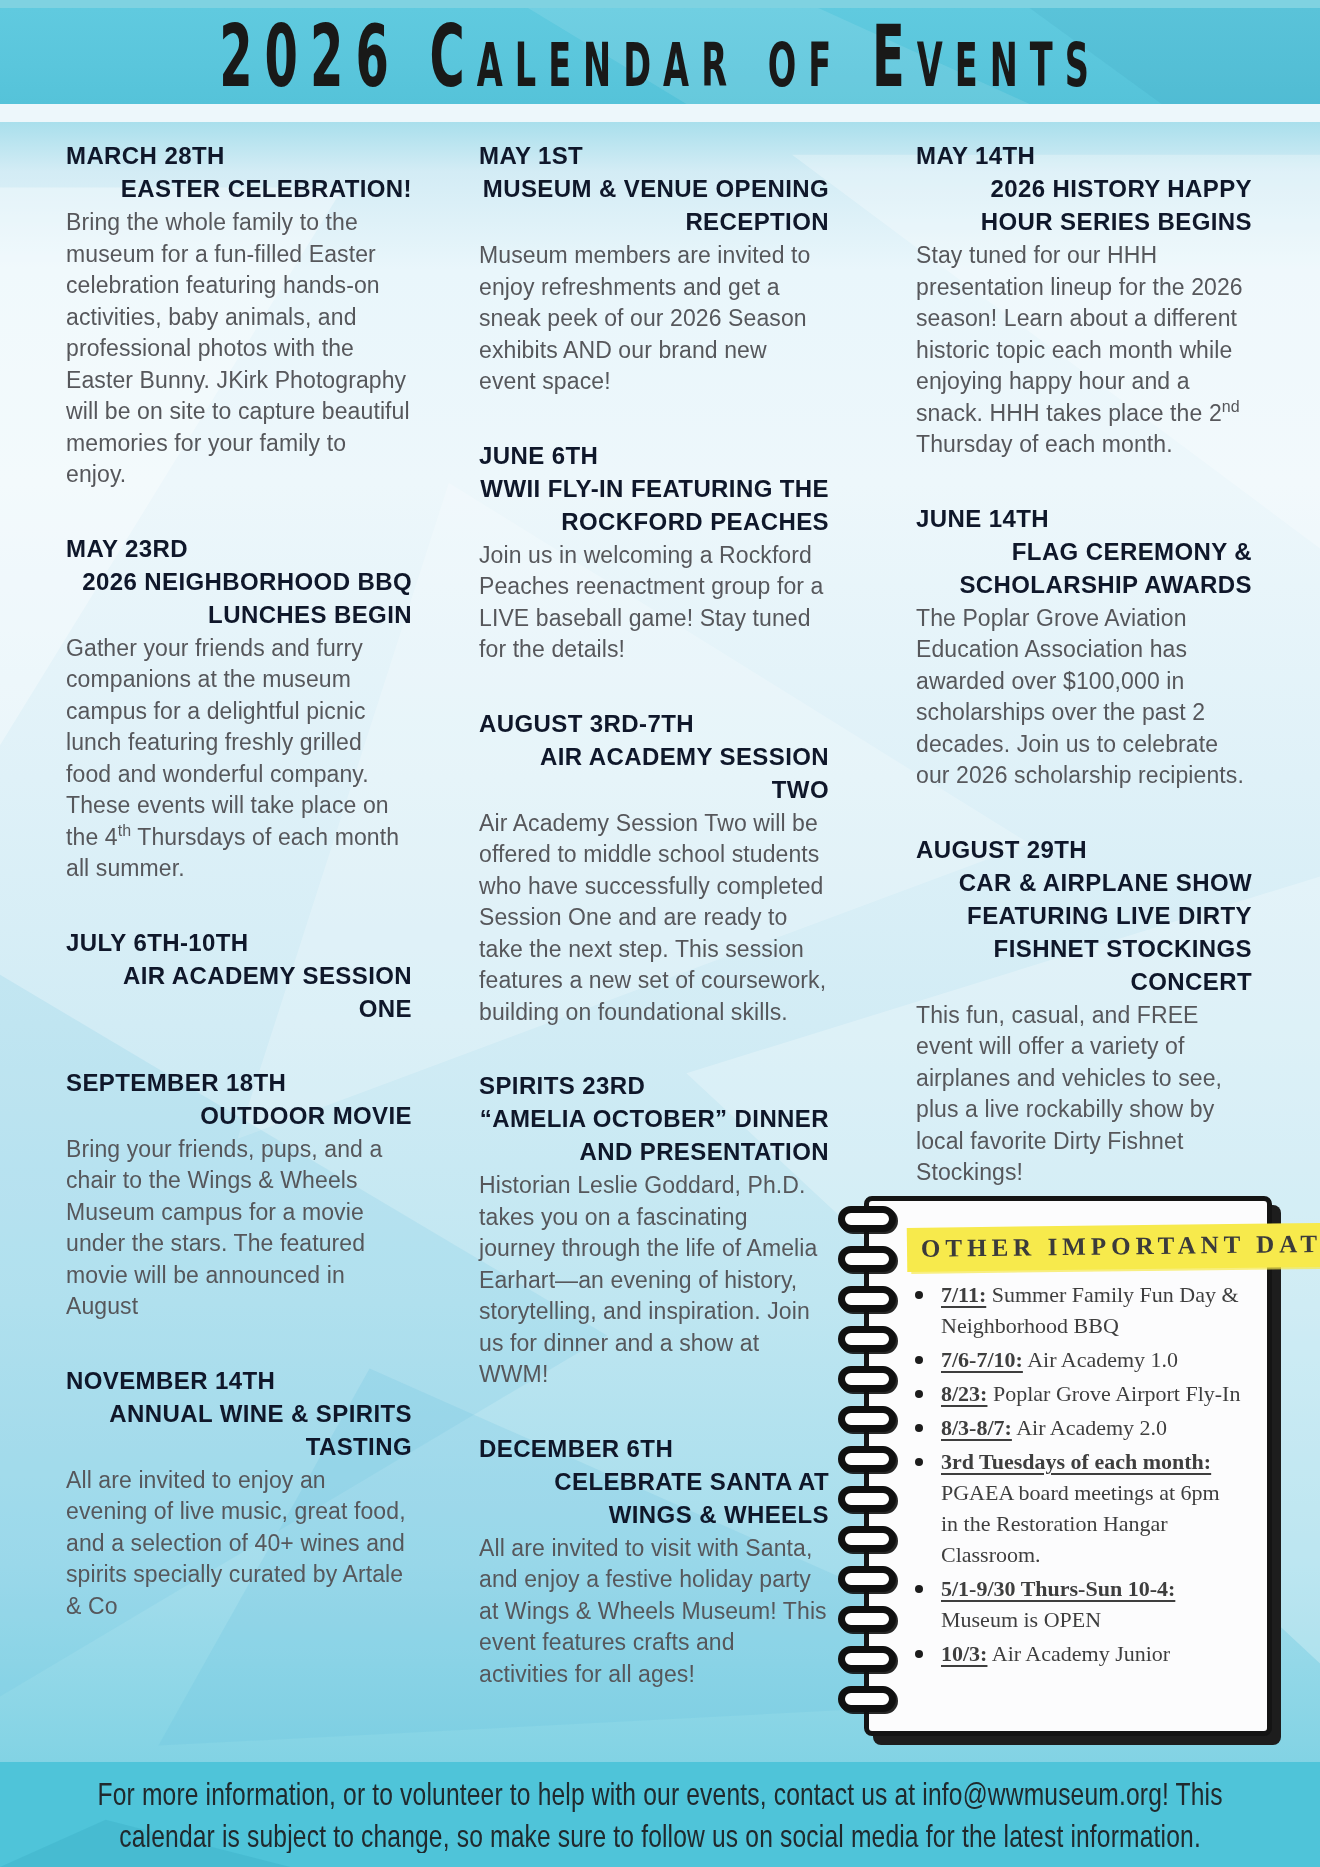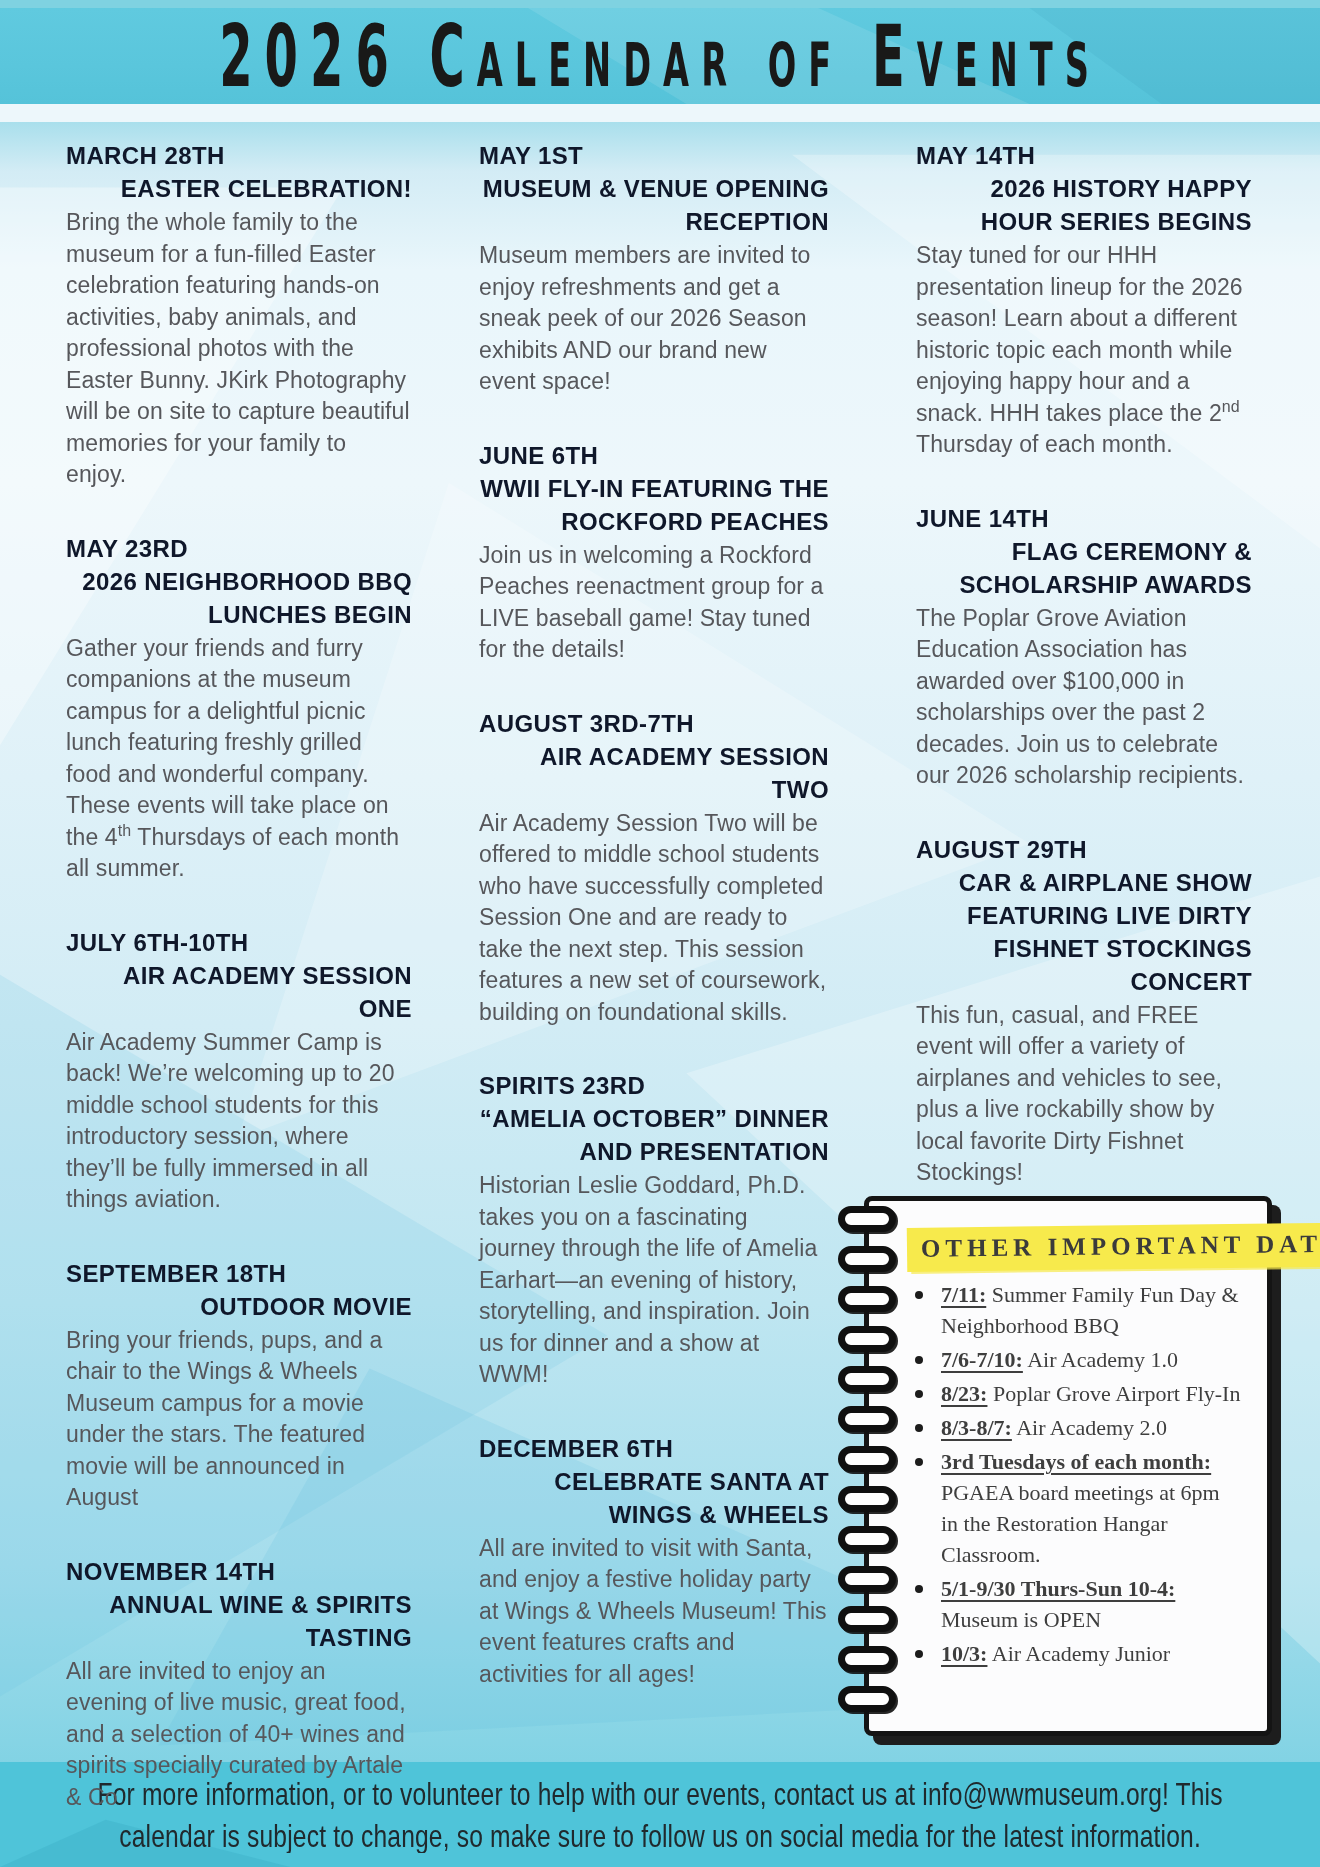--- a/index.html
+++ b/index.html
@@ -124,21 +124,20 @@
         <div class="event-body">Bring the whole family to the museum for a fun-filled Easter celebration featuring hands-on activities, baby animals, and professional photos with the Easter Bunny. JKirk Photography will be on site to capture beautiful memories for your family to enjoy.</div>
       </article>
       <article class="event">
         <div class="event-date">MAY 23RD</div>
         <div class="event-title">2026 NEIGHBORHOOD BBQ LUNCHES BEGIN</div>
         <div class="event-body">Gather your friends and furry companions at the museum campus for a delightful picnic lunch featuring freshly grilled food and wonderful company. These events will take place on the 4<sup>th</sup> Thursdays of each month all summer.</div>
       </article>
       <article class="event">
         <div class="event-date">JULY 6TH-10TH</div>
         <div class="event-title">AIR ACADEMY SESSION ONE</div>
-        <div class="event-body">Air Academy Summer Camp is back! We’re welcoming up to 20 middle school students for this introductory session, where they’ll be fully immersed in all things aviation.</div>
       </article>
       <article class="event">
         <div class="event-date">SEPTEMBER 18TH</div>
         <div class="event-title">OUTDOOR MOVIE</div>
         <div class="event-body">Bring your friends, pups, and a chair to the Wings &amp; Wheels Museum campus for a movie under the stars. The featured movie will be announced in August</div>
       </article>
       <article class="event">
         <div class="event-date">NOVEMBER 14TH</div>
         <div class="event-title">ANNUAL WINE &amp; SPIRITS TASTING</div>
         <div class="event-body">All are invited to enjoy an evening of live music, great food, and a selection of 40+ wines and spirits specially curated by Artale &amp; Co</div>

